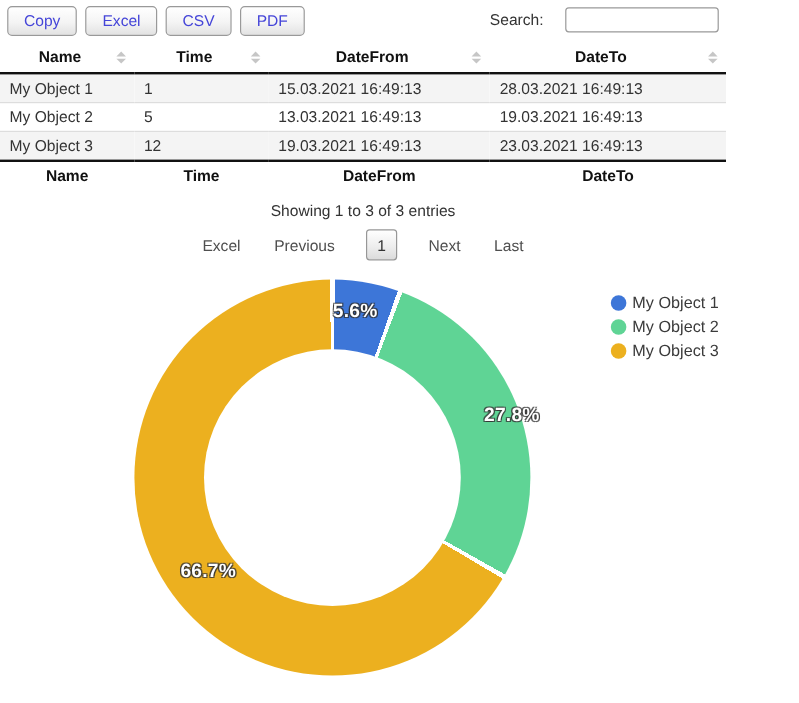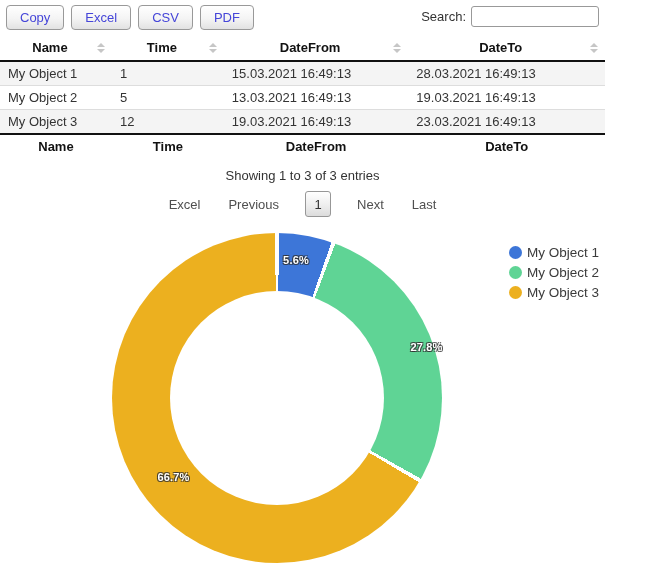--- a/index.html
+++ b/index.html
@@ -6,21 +6,21 @@
   html,body { width: 666px; height: 586px; background: #fff; overflow: hidden;
               font-family: "Liberation Sans", sans-serif; font-size: 13px; color: #333; }
   .wrap { width: 605px; height: 586px; position: relative; }
 
   
   .toolbar { display: flex; justify-content: space-between; align-items: flex-start; padding: 5px 6px 3px 6px; }
   .dt-buttons { display: flex; gap: 7px; }
   .dt-button { display: inline-block; border: 1px solid #999; border-radius: 4px;
                padding: 4px 13px; font-size: 13px; font-family: inherit; cursor: pointer;
                color: inherit; background: linear-gradient(to bottom, #ffffff 0%, #f4f4f4 55%, #e2e2e2 100%); }
-  .dt-search { display: flex; align-items: center; gap: 5px; padding-top: 1px; color: #333; }
+  .dt-search { display: flex; align-items: center; gap: 18px; padding-top: 1px; color: #333; }
   .dt-search input { width: 128px; height: 21px; border: 1px solid #999; border-radius: 3px;
                      font-family: inherit; font-size: 13px; padding: 0 4px; }
 
   
   table { width: 100%; border-collapse: collapse; margin-top: 3px; table-layout: fixed; }
   col.c1 { width: 18.5%; } col.c2 { width: 18.5%; } col.c3 { width: 30.5%; } col.c4 { width: 32.5%; }
   thead th { font-weight: bold; text-align: center; color: #111; padding: 4px 20px 5px 8px;
              position: relative; border-bottom: 2px solid #111; }
   tbody td { padding: 4px 8px; color: #333; overflow: hidden; white-space: nowrap; }
   tbody tr:nth-child(odd) { background: #f4f4f4; }
@@ -40,21 +40,21 @@
   .page-current { display: inline-flex; justify-content: center; align-items: center;
                   width: 26px; height: 26px; margin: 0 12px; border: 1px solid #979797; border-radius: 3px;
                   background: linear-gradient(to bottom, #ffffff 0%, #ececec 60%, #dcdcdc 100%);
                   color: #333; cursor: pointer; }
 
   
   .chart { position: relative; height: 388px; margin-top: 2px; }
   .donut { position: absolute; left: 112px; top: 14px; width: 330px; height: 330px; border-radius: 50%; }
   .donut::after { content: ""; position: absolute; inset: 58px; background: #fff; border-radius: 50%; }
   .slice-label { position: absolute; transform: translate(-50%,-50%); z-index: 2;
-                 color: #fff; font-weight: bold; font-size: 11px; letter-spacing: .2px;
+                 color: #fff; font-weight: bold; font-size: 16px; letter-spacing: .2px;
                  text-shadow: -1px -1px 0 rgba(50,50,50,.75), 1px -1px 0 rgba(50,50,50,.75),
                               -1px 1px 0 rgba(50,50,50,.75), 1px 1px 0 rgba(50,50,50,.75); }
   .lbl-1 { left: 296px; top: 41px; }
   .lbl-2 { left: 405px; top: 128px; padding-left: 43px; }
   .lbl-3 { left: 159px; top: 258px; padding-left: 29px; }
   .legend { position: absolute; top: 26px; right: 6px; display: flex; flex-direction: column; gap: 5px; }
   .legend-item { display: flex; align-items: center; gap: 5px; cursor: pointer; }
   .legend-marker { width: 13px; height: 13px; border-radius: 50%; flex: 0 0 auto; }
   .legend-label { font-size: 13.5px; color: #3b3b3b; }
 </style>

